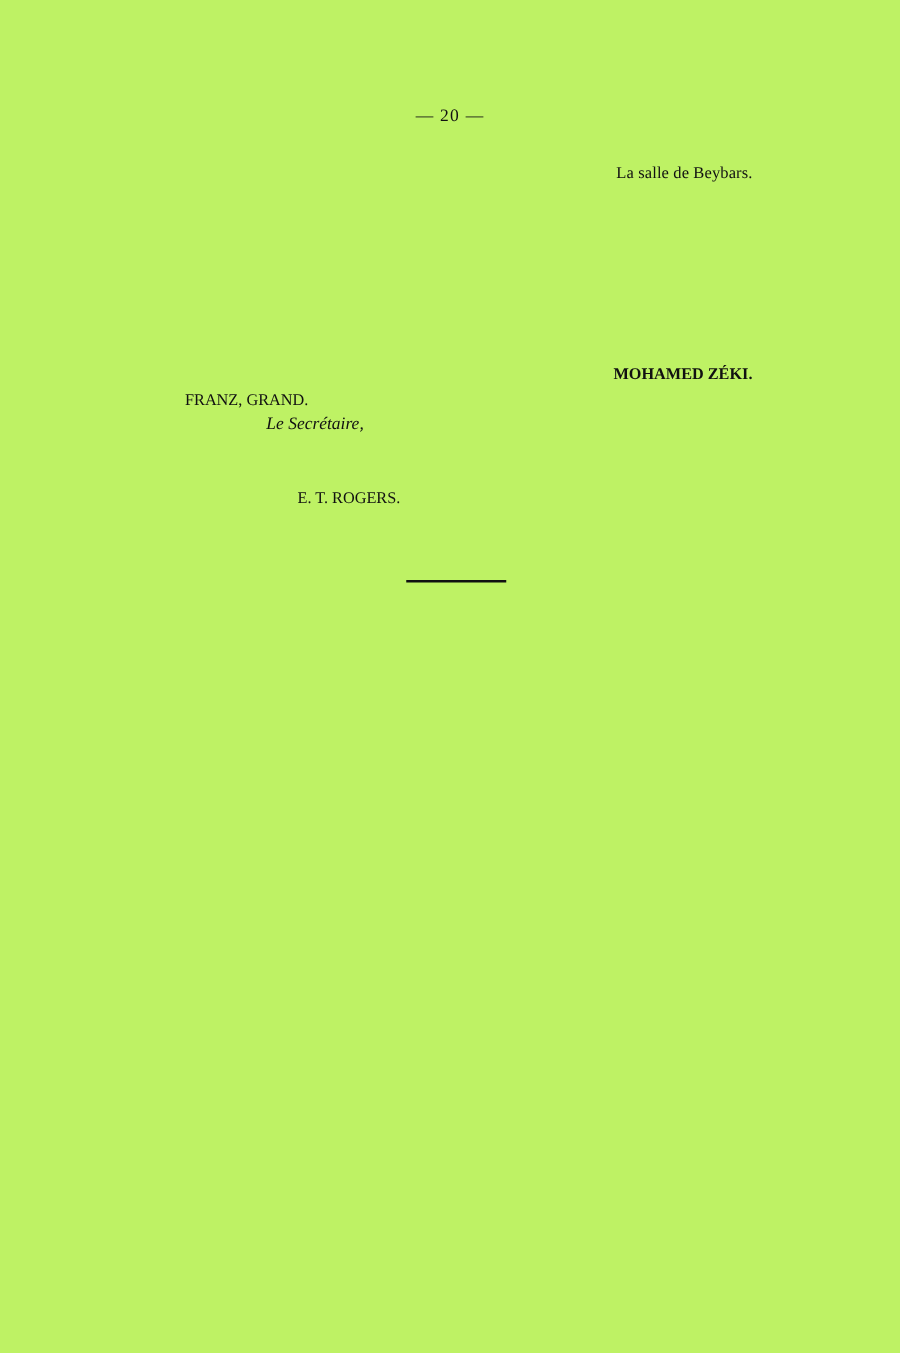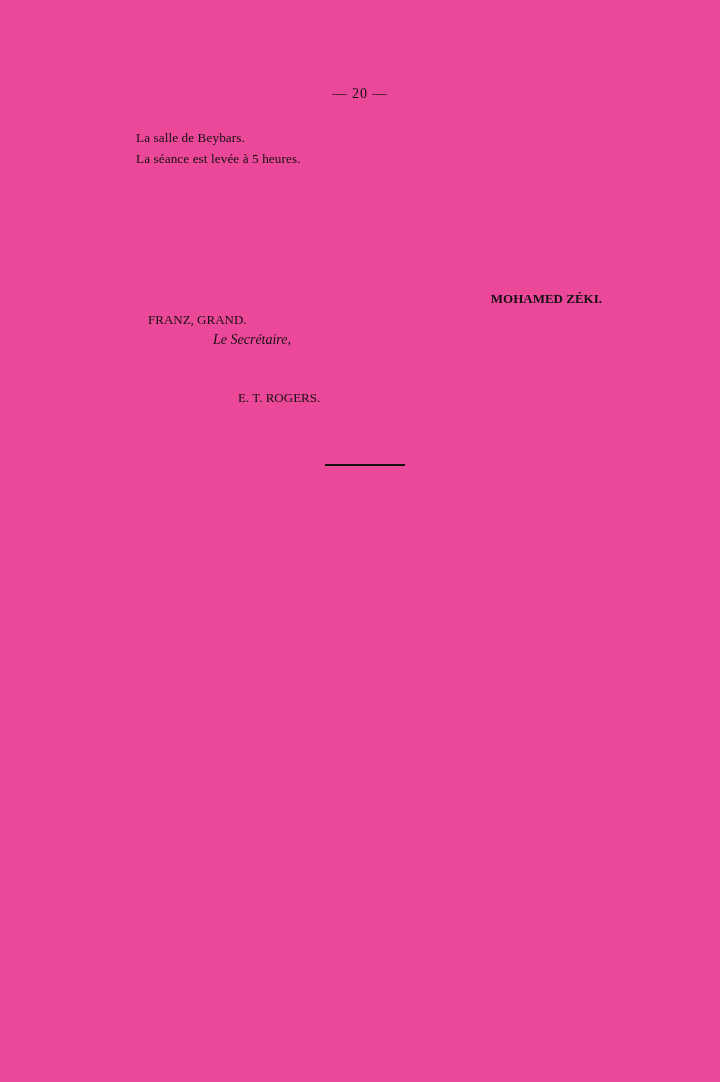--- a/index.html
+++ b/index.html
@@ -14,21 +14,21 @@
     font-family: "Liberation Serif", serif;
     color: #111111;
     overflow: hidden;
   }
   .page {
     position: absolute;
     left: 0;
     top: 0;
     width: 720px;
     height: 1082px;
-    background: #ec4899;
+    background: #bef264;
   }
   .page-number {
     position: absolute;
     left: 0;
     top: 86px;
     width: 720px;
     text-align: center;
     font-size: 14px;
     letter-spacing: 1px;
     font-family: "Liberation Serif", serif;
@@ -42,21 +42,21 @@
   p.para {
     margin: 0 0 0 0;
     font-size: 13.2px;
     line-height: 20.6px;
     text-align: justify;
     text-indent: 18px;
     font-family: "Liberation Serif", serif;
     letter-spacing: 0.1px;
   }
   p.para.nojust {
-    text-align: left;
+    text-align: right;
   }
   .signature-zeki {
     position: absolute;
     left: 118px;
     top: 291px;
     width: 484px;
     text-align: right;
     font-size: 13px;
     font-family: "Liberation Serif", serif;
     font-weight: bold;
@@ -97,21 +97,20 @@
 </style>
 </head>
 <body>
 
 <div class="page">
 
   <div class="page-number">— 20 —</div>
 
   <div class="body-block">
     <p class="para nojust">La salle de Beybars.</p>
-    <p class="para nojust">La séance est levée à 5 heures.</p>
   </div>
 
   <div class="signature-zeki smallcaps">MOHAMED ZÉKI.</div>
 
   <div class="signature-franz smallcaps">FRANZ, GRAND.</div>
 
   <div class="role-line">Le Secrétaire,</div>
 
   <div class="signature-rogers smallcaps">E. T. ROGERS.</div>
 

